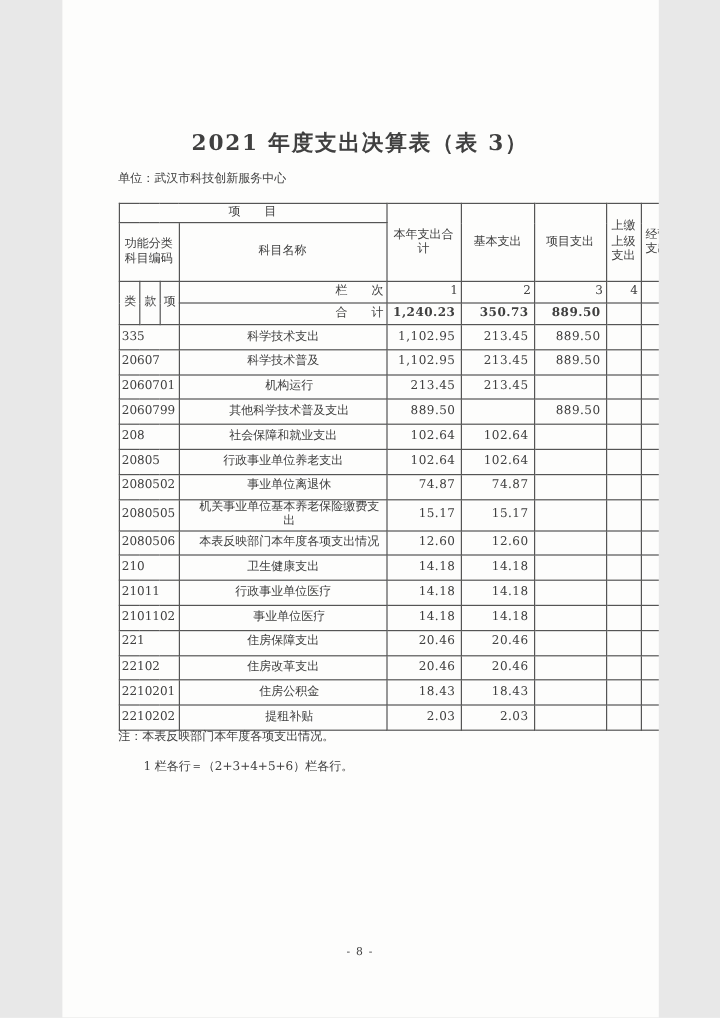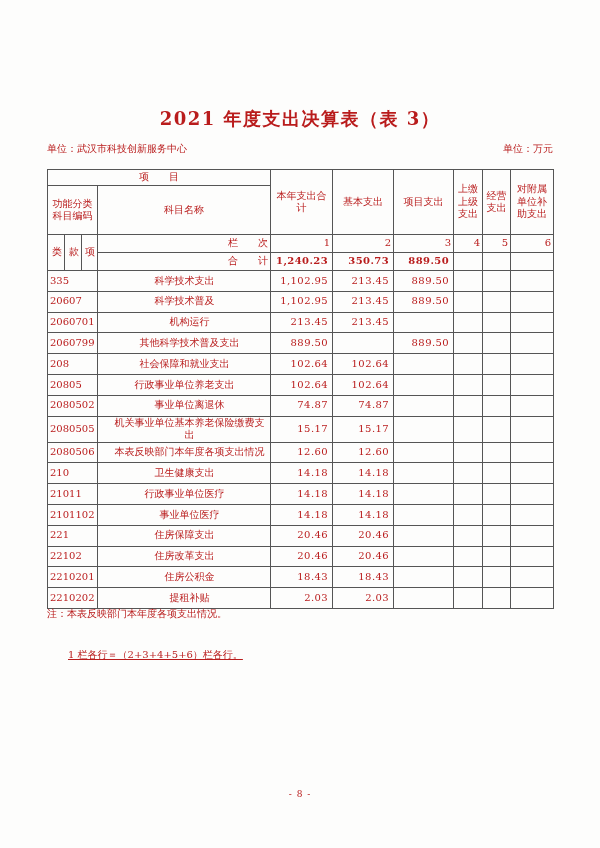--- a/index.html
+++ b/index.html
@@ -1,22 +1,22 @@
 <!DOCTYPE html>
 <html><head>
 <meta charset="utf-8">
 <style>
   html,body { margin:0; padding:0; background:#e8e8e8; }
   .page {
     position:relative;
-    width:600px; height:848px;
+    width:497px; height:848px;
     margin:0 auto;
     background:#fdfdfc;
     font-family:"DejaVu Serif","Liberation Serif",serif;
-    color:#b91c1c;
+    color:#404040;
     overflow:hidden;
   }
   .title {
     position:absolute; top:107px; left:0; width:100%;
     text-align:center;
     font-size:18px; font-weight:bold; letter-spacing:1.5px;
   }
   .meta {
     position:absolute; top:142px; left:47px; width:506px;
     display:flex; justify-content:space-between;
@@ -40,21 +40,21 @@
   tr.r-header td { height:48px; }
   tr.r-lanci td, tr.r-total td { height:17px;text-align:right; }
   tbody tr td { height:19.8px; }
   td.pre { white-space:pre-line; }
   td.code { text-align:left; padding-left:2px; }
   td.name { text-align:center; padding-left:3px; }
   td.name.indent { padding-left:13px; }
   td.num { text-align:right; padding-right:4px; letter-spacing:0.4px; }
   td.bold { font-weight:bold; }
   .notes { position:absolute; left:47px; top:607px; font-size:10px; }
-  .note-line2 { margin-top:27px; padding-left:21px;text-decoration:underline; }
+  .note-line2 { margin-top:11px; padding-left:21px; }
   .page-number {
     position:absolute; top:789px; left:0; width:100%;
     text-align:center; font-size:9px; letter-spacing:1px;
   }
 </style>
 </head>
 <body>
 
 <div class="page">
 

